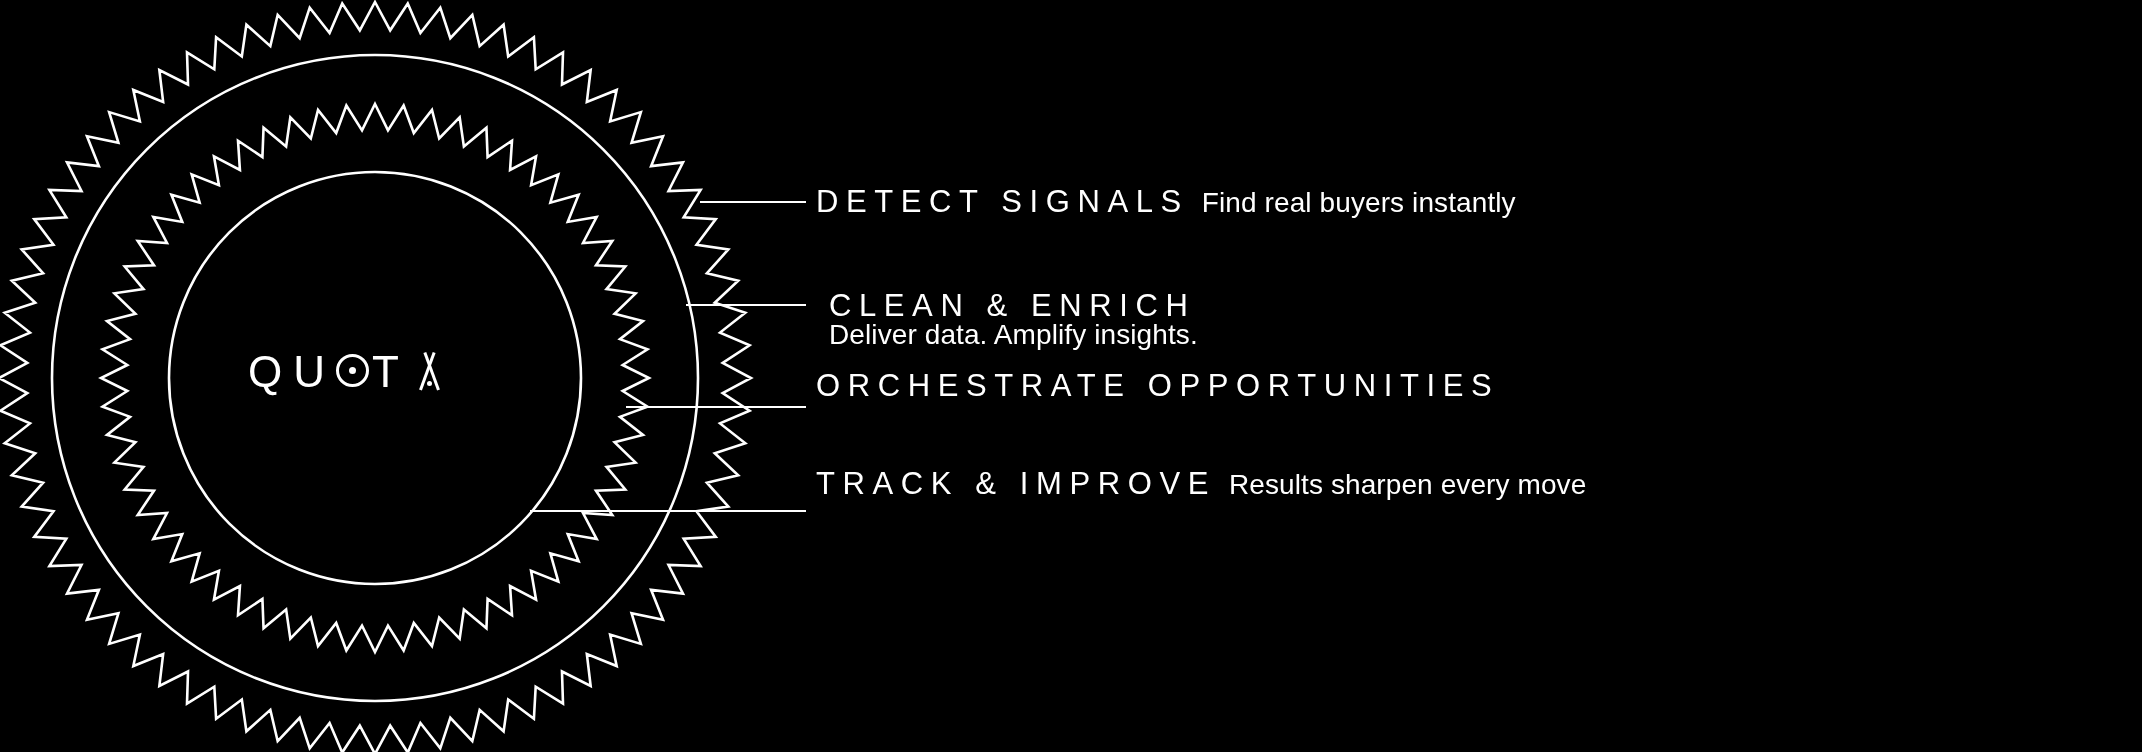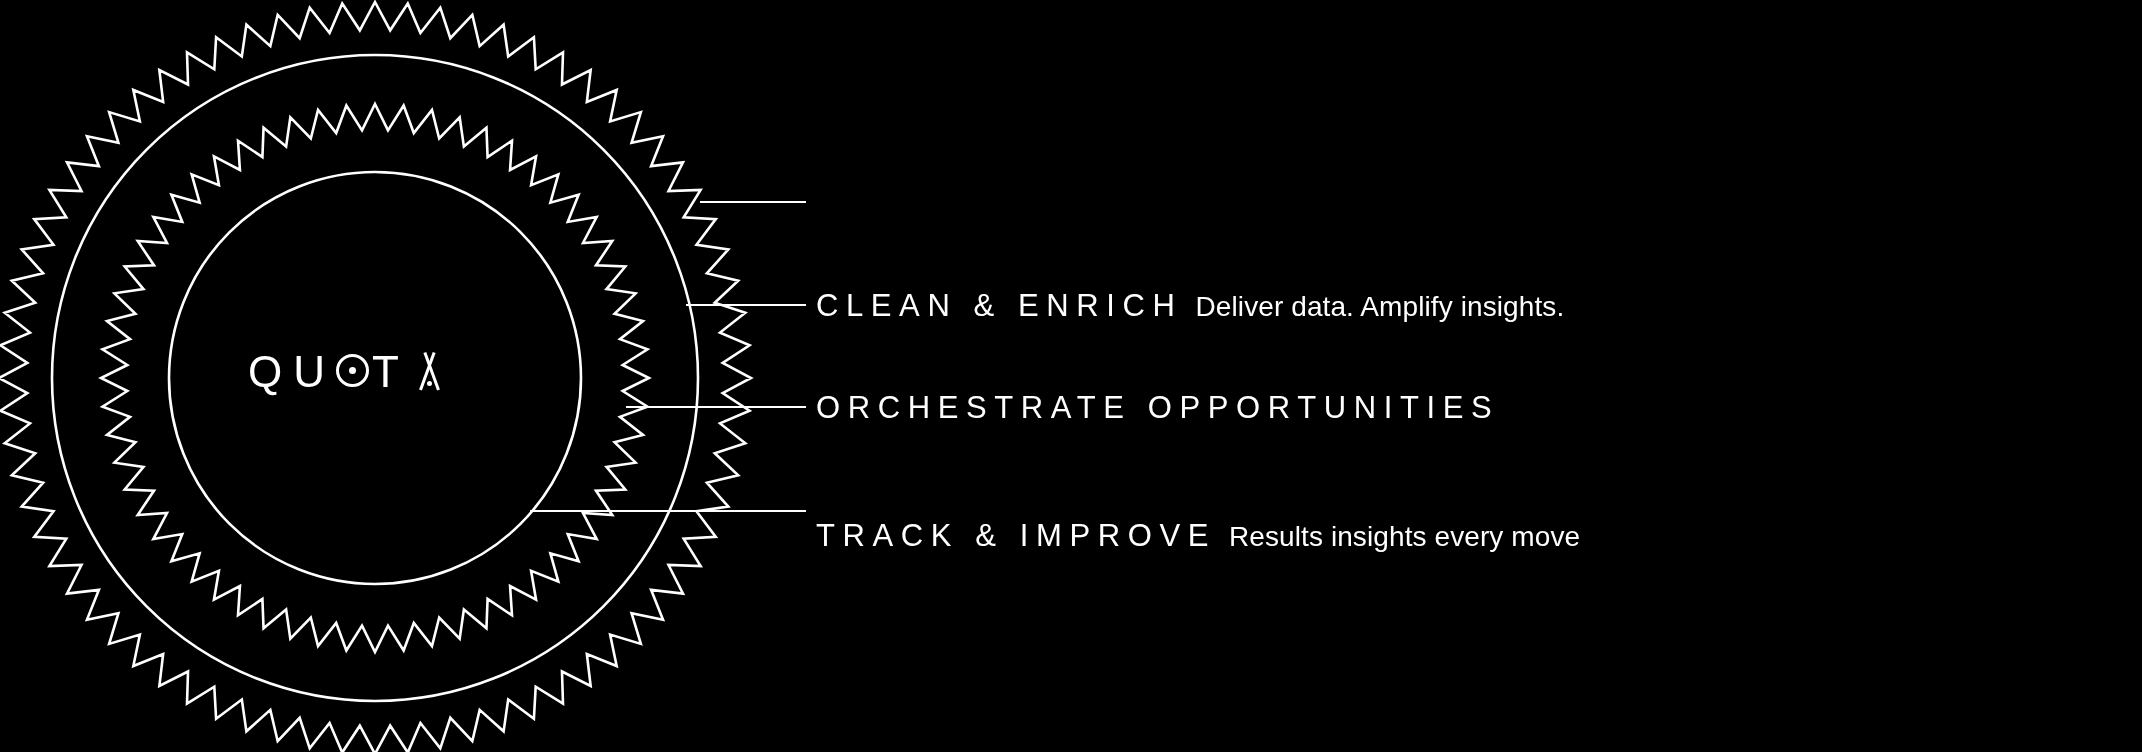--- a/index.html
+++ b/index.html
@@ -145,23 +145,23 @@
   .feature-desc {
     color: #ffffff;
     font-family: "Liberation Sans", sans-serif;
     font-size: 28px;
     font-weight: 300;
     letter-spacing: 0.1px;
     line-height: 1;
     margin-left: 13px;
   }
   .row-0 { top: 186px; }
-  .row-1 { top: 290px; }
-  .row-2 { top: 392px; }
-  .row-3 { top: 520px; }
+  .row-1 { top: 290px; flex-direction: column; }
+  .row-2 { top: 370px; }
+  .row-3 { top: 468px; }
 </style>
 </head>
 <body>
 
 <div id="stage">
 
   <svg id="emblem-svg" viewBox="0 0 2142 752" preserveAspectRatio="none" aria-hidden="true">
     <g id="rings-group">
         <path d="M 375.00 2.00 L 390.18 30.33 L 407.77 3.43 L 420.42 32.98 L 440.29 7.71 L 450.32 38.25 L 472.32 14.81 L 479.65 46.11 L 503.60 24.68 L 508.17 56.49 L 533.90 37.23 L 535.69 69.32 L 563.00 52.37 L 561.98 84.50 L 590.66 70.00 L 586.85 101.91 L 616.69 89.97 L 610.11 121.43 L 640.87 112.13 L 631.57 142.89 L 663.03 136.31 L 651.09 166.15 L 683.00 162.34 L 668.50 191.02 L 700.63 190.00 L 683.68 217.31 L 715.77 219.10 L 696.51 244.83 L 728.32 249.40 L 706.89 273.35 L 738.19 280.68 L 714.75 302.68 L 745.29 312.71 L 720.02 332.58 L 749.57 345.23 L 722.67 362.82 L 751.00 378.00 L 722.67 393.18 L 749.57 410.77 L 720.02 423.42 L 745.29 443.29 L 714.75 453.32 L 738.19 475.32 L 706.89 482.65 L 728.32 506.60 L 696.51 511.17 L 715.77 536.90 L 683.68 538.69 L 700.63 566.00 L 668.50 564.98 L 683.00 593.66 L 651.09 589.85 L 663.03 619.69 L 631.57 613.11 L 640.87 643.87 L 610.11 634.57 L 616.69 666.03 L 586.85 654.09 L 590.66 686.00 L 561.98 671.50 L 563.00 703.63 L 535.69 686.68 L 533.90 718.77 L 508.17 699.51 L 503.60 731.32 L 479.65 709.89 L 472.32 741.19 L 450.32 717.75 L 440.29 748.29 L 420.42 723.02 L 407.77 752.57 L 390.18 725.67 L 375.00 754.00 L 359.82 725.67 L 342.23 752.57 L 329.58 723.02 L 309.71 748.29 L 299.68 717.75 L 277.68 741.19 L 270.35 709.89 L 246.40 731.32 L 241.83 699.51 L 216.10 718.77 L 214.31 686.68 L 187.00 703.63 L 188.02 671.50 L 159.34 686.00 L 163.15 654.09 L 133.31 666.03 L 139.89 634.57 L 109.13 643.87 L 118.43 613.11 L 86.97 619.69 L 98.91 589.85 L 67.00 593.66 L 81.50 564.98 L 49.37 566.00 L 66.32 538.69 L 34.23 536.90 L 53.49 511.17 L 21.68 506.60 L 43.11 482.65 L 11.81 475.32 L 35.25 453.32 L 4.71 443.29 L 29.98 423.42 L 0.43 410.77 L 27.33 393.18 L -1.00 378.00 L 27.33 362.82 L 0.43 345.23 L 29.98 332.58 L 4.71 312.71 L 35.25 302.68 L 11.81 280.68 L 43.11 273.35 L 21.68 249.40 L 53.49 244.83 L 34.23 219.10 L 66.32 217.31 L 49.37 190.00 L 81.50 191.02 L 67.00 162.34 L 98.91 166.15 L 86.97 136.31 L 118.43 142.89 L 109.13 112.13 L 139.89 121.43 L 133.31 89.97 L 163.15 101.91 L 159.34 70.00 L 188.02 84.50 L 187.00 52.37 L 214.31 69.32 L 216.10 37.23 L 241.83 56.49 L 246.40 24.68 L 270.35 46.11 L 277.68 14.81 L 299.68 38.25 L 309.71 7.71 L 329.58 32.98 L 342.23 3.43 L 359.82 30.33 L 375.00 2.00 Z" class="ring-path zig-outer"></path>
         <path d="M 52 378 a 323 323 0 1 0 646 0 a 323 323 0 1 0 -646 0 Z" class="ring-path circle-outer"></path>
@@ -177,30 +177,34 @@
   </svg>
 
   <div class="wordmark">
     <div class="wordmark-text">
       <span class="wm-letter">Q</span><span class="wm-letter">U</span><span class="wm-o-wrap"><span class="wm-o-ring"></span><span class="wm-o-dot"></span></span><span class="wm-letter">T</span><span class="wm-a-wrap"><span class="wm-a-left"></span><span class="wm-a-right"></span><span class="wm-a-dot"></span></span>
     </div>
   </div>
 
   <div id="feature-list">
 
+    <div class="feature-row row-0">
+      <span class="feature-title">DETECT SIGNALS</span>
+      <span class="feature-desc">Find real buyers instantly</span>
+    </div>
 
     <div class="feature-row row-1">
       <span class="feature-title">CLEAN &amp; ENRICH</span>
       <span class="feature-desc">Deliver data. Amplify insights.</span>
     </div>
 
     <div class="feature-row row-2">
       <span class="feature-title">ORCHESTRATE OPPORTUNITIES</span>
     </div>
 
     <div class="feature-row row-3">
       <span class="feature-title">TRACK &amp; IMPROVE</span>
-      <span class="feature-desc">Results insights every move</span>
+      <span class="feature-desc">Results sharpen every move</span>
     </div>
 
   </div>
 
 </div>
 
 </body></html>

